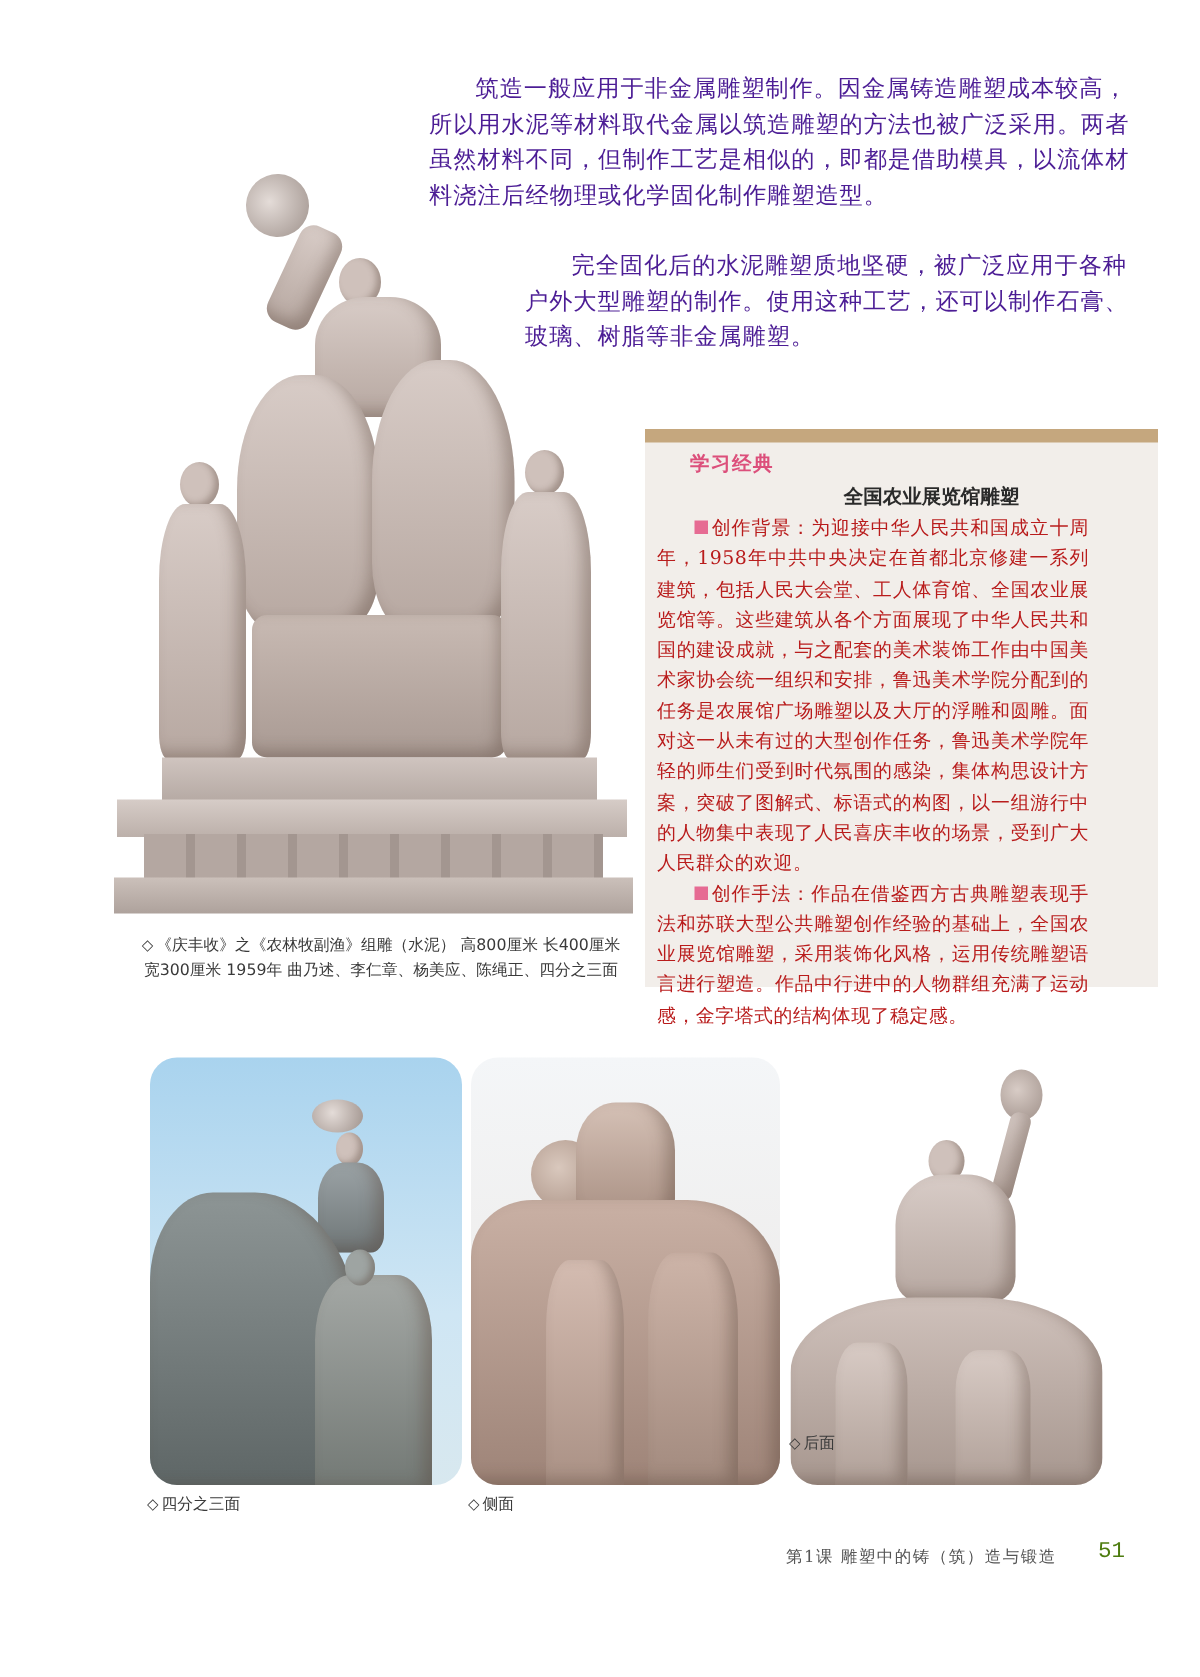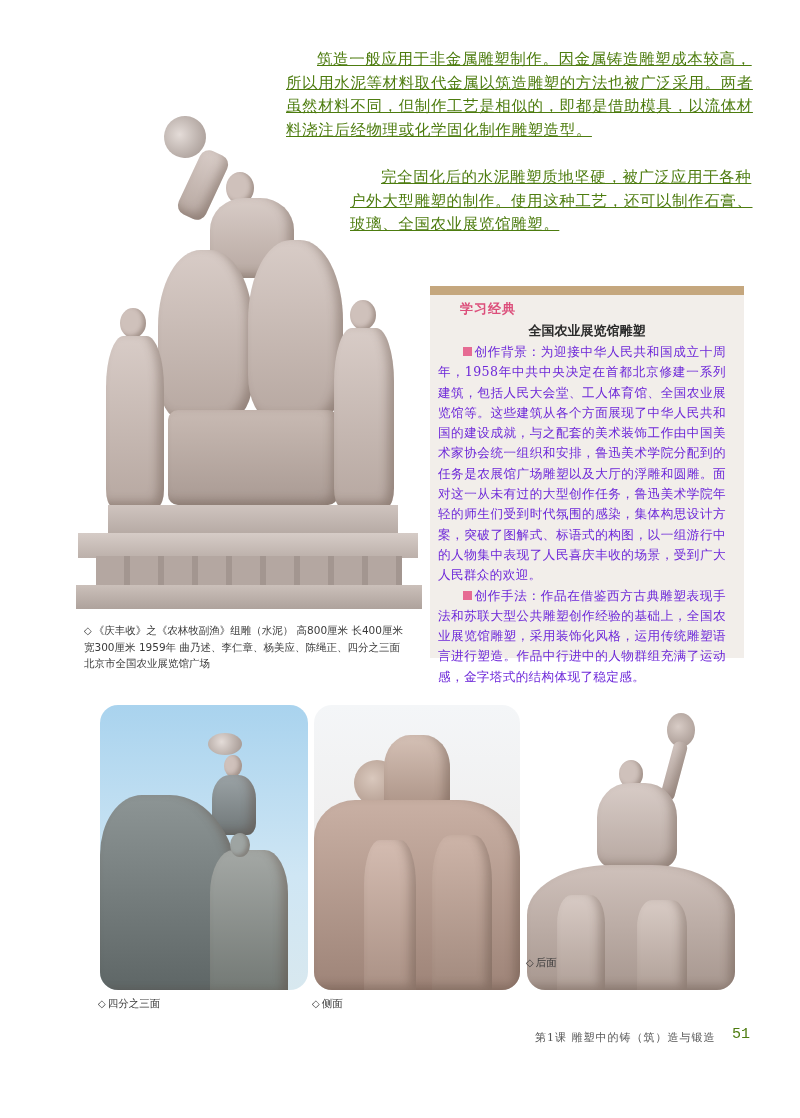--- a/index.html
+++ b/index.html
@@ -1,64 +1,64 @@
 <!DOCTYPE html>
 <html><head>
 <meta charset="utf-8">
 <style>
   html, body { margin: 0; padding: 0; }
   body {
     width: 800px; height: 1118px; background: #ffffff; position: relative; overflow: hidden;
     font-family: "DejaVu Serif", "Liberation Serif", serif; color: #2a2a2a;
   }
   .abs { position: absolute; }
-  .para { font-size: 15.5px; line-height: 23.5px; letter-spacing: 0.6px; color: #4d7c0f; margin: 0; text-decoration: underline; }
+  .para { font-size: 15.5px; line-height: 23.5px; letter-spacing: 0.6px; color: #4c1d95; margin: 0; }
   .indent { text-indent: 2em; }
 
   
   .statue-wrap { left: 68px; top: 110px; width: 352px; height: 500px; }
   .figure { position: absolute; border-radius: 40% 40% 20% 20%; background: linear-gradient(180deg,#d8ccc7,#b7a8a1); box-shadow: inset -6px -4px 10px rgba(80,60,50,0.35); }
   .head { position: absolute; border-radius: 50%; background: #cfc1bb; box-shadow: inset -3px -2px 4px rgba(80,60,50,0.35); }
   .disc { position: absolute; border-radius: 50%; background: radial-gradient(circle at 40% 40%, #e4dcd8, #9d908a); }
 
   .pedestal-top { position: absolute; left: 40px; top: 395px; width: 290px; height: 30px; background: linear-gradient(180deg,#cfc4bf,#b5a9a3); }
   .pedestal-mid { position: absolute; left: 10px; top: 423px; width: 340px; height: 25px; background: linear-gradient(180deg,#d6ccc7,#bcb0aa); }
   .pedestal-relief { position: absolute; left: 28px; top: 446px; width: 306px; height: 30px; background: repeating-linear-gradient(90deg,#b4a7a1 0 28px,#a39690 28px 34px); }
   .pedestal-base { position: absolute; left: 8px; top: 475px; width: 346px; height: 24px; background: linear-gradient(180deg,#cbc0ba,#aea29c); }
 
   
-  .box { left: 430px; top: 286px; width: 314px; height: 372px; background: #f2eeea; }
+  .box { left: 430px; top: 286px; width: 342px; height: 372px; background: #f2eeea; }
   .box-bar { position: absolute; left: 0; top: 0; width: 100%; height: 9px; background: #c5a77e; }
   .box-tag { position: absolute; left: 30px; top: 14px; font-family: "DejaVu Sans", "Liberation Sans", sans-serif; font-weight: bold; font-size: 13px; color: #dc4f7b; letter-spacing: 1px; }
-  .box-title { position: absolute; left: 0; top: 36px; width: 100%; text-align: center; font-weight: bold; font-size: 13px; color: #2a2a2a; }
-  .box-body { position: absolute; left: 8px; top: 56px; width: 288px; font-size: 12.6px; line-height: 20.3px; letter-spacing: 0.35px; color: #6d28d9; }
+  .box-title { position: absolute; left: 0; top: 36px; width: 100%; text-align: center; font-weight: bold; font-size: 13px; color: #2a2a2a; padding-left: 20px; }
+  .box-body { position: absolute; left: 8px; top: 56px; width: 288px; font-size: 12.6px; line-height: 20.3px; letter-spacing: 0.35px; color: #b91c1c; }
   .box-body p { margin: 0; text-indent: 2em; text-align: justify; }
   .bullet { display: inline-block; width: 9px; height: 9px; background: #e66b93; margin-right: 2px; vertical-align: 0; text-indent: 0; }
 
   
   .cap { font-family: "DejaVu Sans", "Liberation Sans", sans-serif; font-size: 10.5px; line-height: 16px; color: #3a3a3a; }
   .diamond { display: inline-block; font-size: 10px; margin-right: 2px; }
 
   
   .photo { position: absolute; top: 705px; height: 285px; border-radius: 18px; overflow: hidden; }
   .p1 { left: 100px; width: 208px; background: linear-gradient(180deg,#a9d3ee 0%,#cfe6f4 60%,#d8e8ef 100%); }
   .p2 { left: 314px; width: 206px; background: linear-gradient(180deg,#f4f6f8 0%,#eae6e3 100%); }
   .p3 { left: 527px; width: 208px; background: #ffffff; }
 
-  .footer { font-family: "DejaVu Serif", "Liberation Serif", serif; font-size: 11px; color: #555; letter-spacing: 1px; margin-left: 11px; }
+  .footer { font-family: "DejaVu Serif", "Liberation Serif", serif; font-size: 11px; color: #555; letter-spacing: 1px; }
   .page-num { font-family: Liberation Mono, monospace; font-size: 15px; color: #4d7c0f; }
 </style>
 </head>
 <body>
 
 <div class="abs" style="left:286px; top:48px; width:474px;">
   <p class="para indent">筑造一般应用于非金属雕塑制作。因金属铸造雕塑成本较高，所以用水泥等材料取代金属以筑造雕塑的方法也被广泛采用。两者虽然材料不同，但制作工艺是相似的，即都是借助模具，以流体材料浇注后经物理或化学固化制作雕塑造型。</p>
 </div>
 <div class="abs" style="left:350px; top:166px; width:410px;">
-  <p class="para indent">完全固化后的水泥雕塑质地坚硬，被广泛应用于各种户外大型雕塑的制作。使用这种工艺，还可以制作石膏、玻璃、全国农业展览馆雕塑。</p>
+  <p class="para indent">完全固化后的水泥雕塑质地坚硬，被广泛应用于各种户外大型雕塑的制作。使用这种工艺，还可以制作石膏、玻璃、树脂等非金属雕塑。</p>
 </div>
 
 <div class="abs statue-wrap">
 
   <div class="disc" style="left:96px; top:6px; width:42px; height:42px; transform:rotate(-20deg);"></div>
   <div class="figure" style="left:120px; top:40px; width:30px; height:70px; border-radius:10px; transform:rotate(25deg);"></div>
   <div class="head" style="left:158px; top:62px; width:28px; height:32px;"></div>
   <div class="figure" style="left:142px; top:88px; width:84px; height:80px;"></div>
 
   <div class="figure" style="left:90px; top:140px; width:95px; height:170px; border-radius:45% 45% 25% 25%;"></div>
@@ -69,24 +69,23 @@
   <div class="figure" style="left:38px; top:226px; width:58px; height:170px; border-radius:30% 30% 10% 10%;"></div>
   <div class="head" style="left:282px; top:190px; width:26px; height:30px;"></div>
   <div class="figure" style="left:266px; top:218px; width:60px; height:178px; border-radius:30% 30% 10% 10%;"></div>
 
   <div class="pedestal-top"></div>
   <div class="pedestal-mid"></div>
   <div class="pedestal-relief"></div>
   <div class="pedestal-base"></div>
 </div>
 
-<div class="abs cap" style="left:84px; top:622px; width:340px;">
+<div class="abs cap" style="left:84px; top:622px; width:340px;text-align:center;">
   <div><span class="diamond">◇</span><span>《庆丰收》之《农林牧副渔》组雕（水泥）  高800厘米   长400厘米</span></div>
   <div>宽300厘米   1959年   曲乃述、李仁章、杨美应、陈绳正、四分之三面</div>
-  <div>北京市全国农业展览馆广场</div>
 </div>
 
 <div class="abs box">
   <div class="box-bar"></div>
   <div class="box-tag">学习经典</div>
   <div class="box-title">全国农业展览馆雕塑</div>
   <div class="box-body">
     <p><span class="bullet"></span><span>创作背景：为迎接中华人民共和国成立十周年，1958年中共中央决定在首都北京修建一系列建筑，包括人民大会堂、工人体育馆、全国农业展览馆等。这些建筑从各个方面展现了中华人民共和国的建设成就，与之配套的美术装饰工作由中国美术家协会统一组织和安排，鲁迅美术学院分配到的任务是农展馆广场雕塑以及大厅的浮雕和圆雕。面对这一从未有过的大型创作任务，鲁迅美术学院年轻的师生们受到时代氛围的感染，集体构思设计方案，突破了图解式、标语式的构图，以一组游行中的人物集中表现了人民喜庆丰收的场景，受到广大人民群众的欢迎。</span></p>
     <p><span class="bullet"></span><span>创作手法：作品在借鉴西方古典雕塑表现手法和苏联大型公共雕塑创作经验的基础上，全国农业展览馆雕塑，采用装饰化风格，运用传统雕塑语言进行塑造。作品中行进中的人物群组充满了运动感，金字塔式的结构体现了稳定感。</span></p>
   </div>

